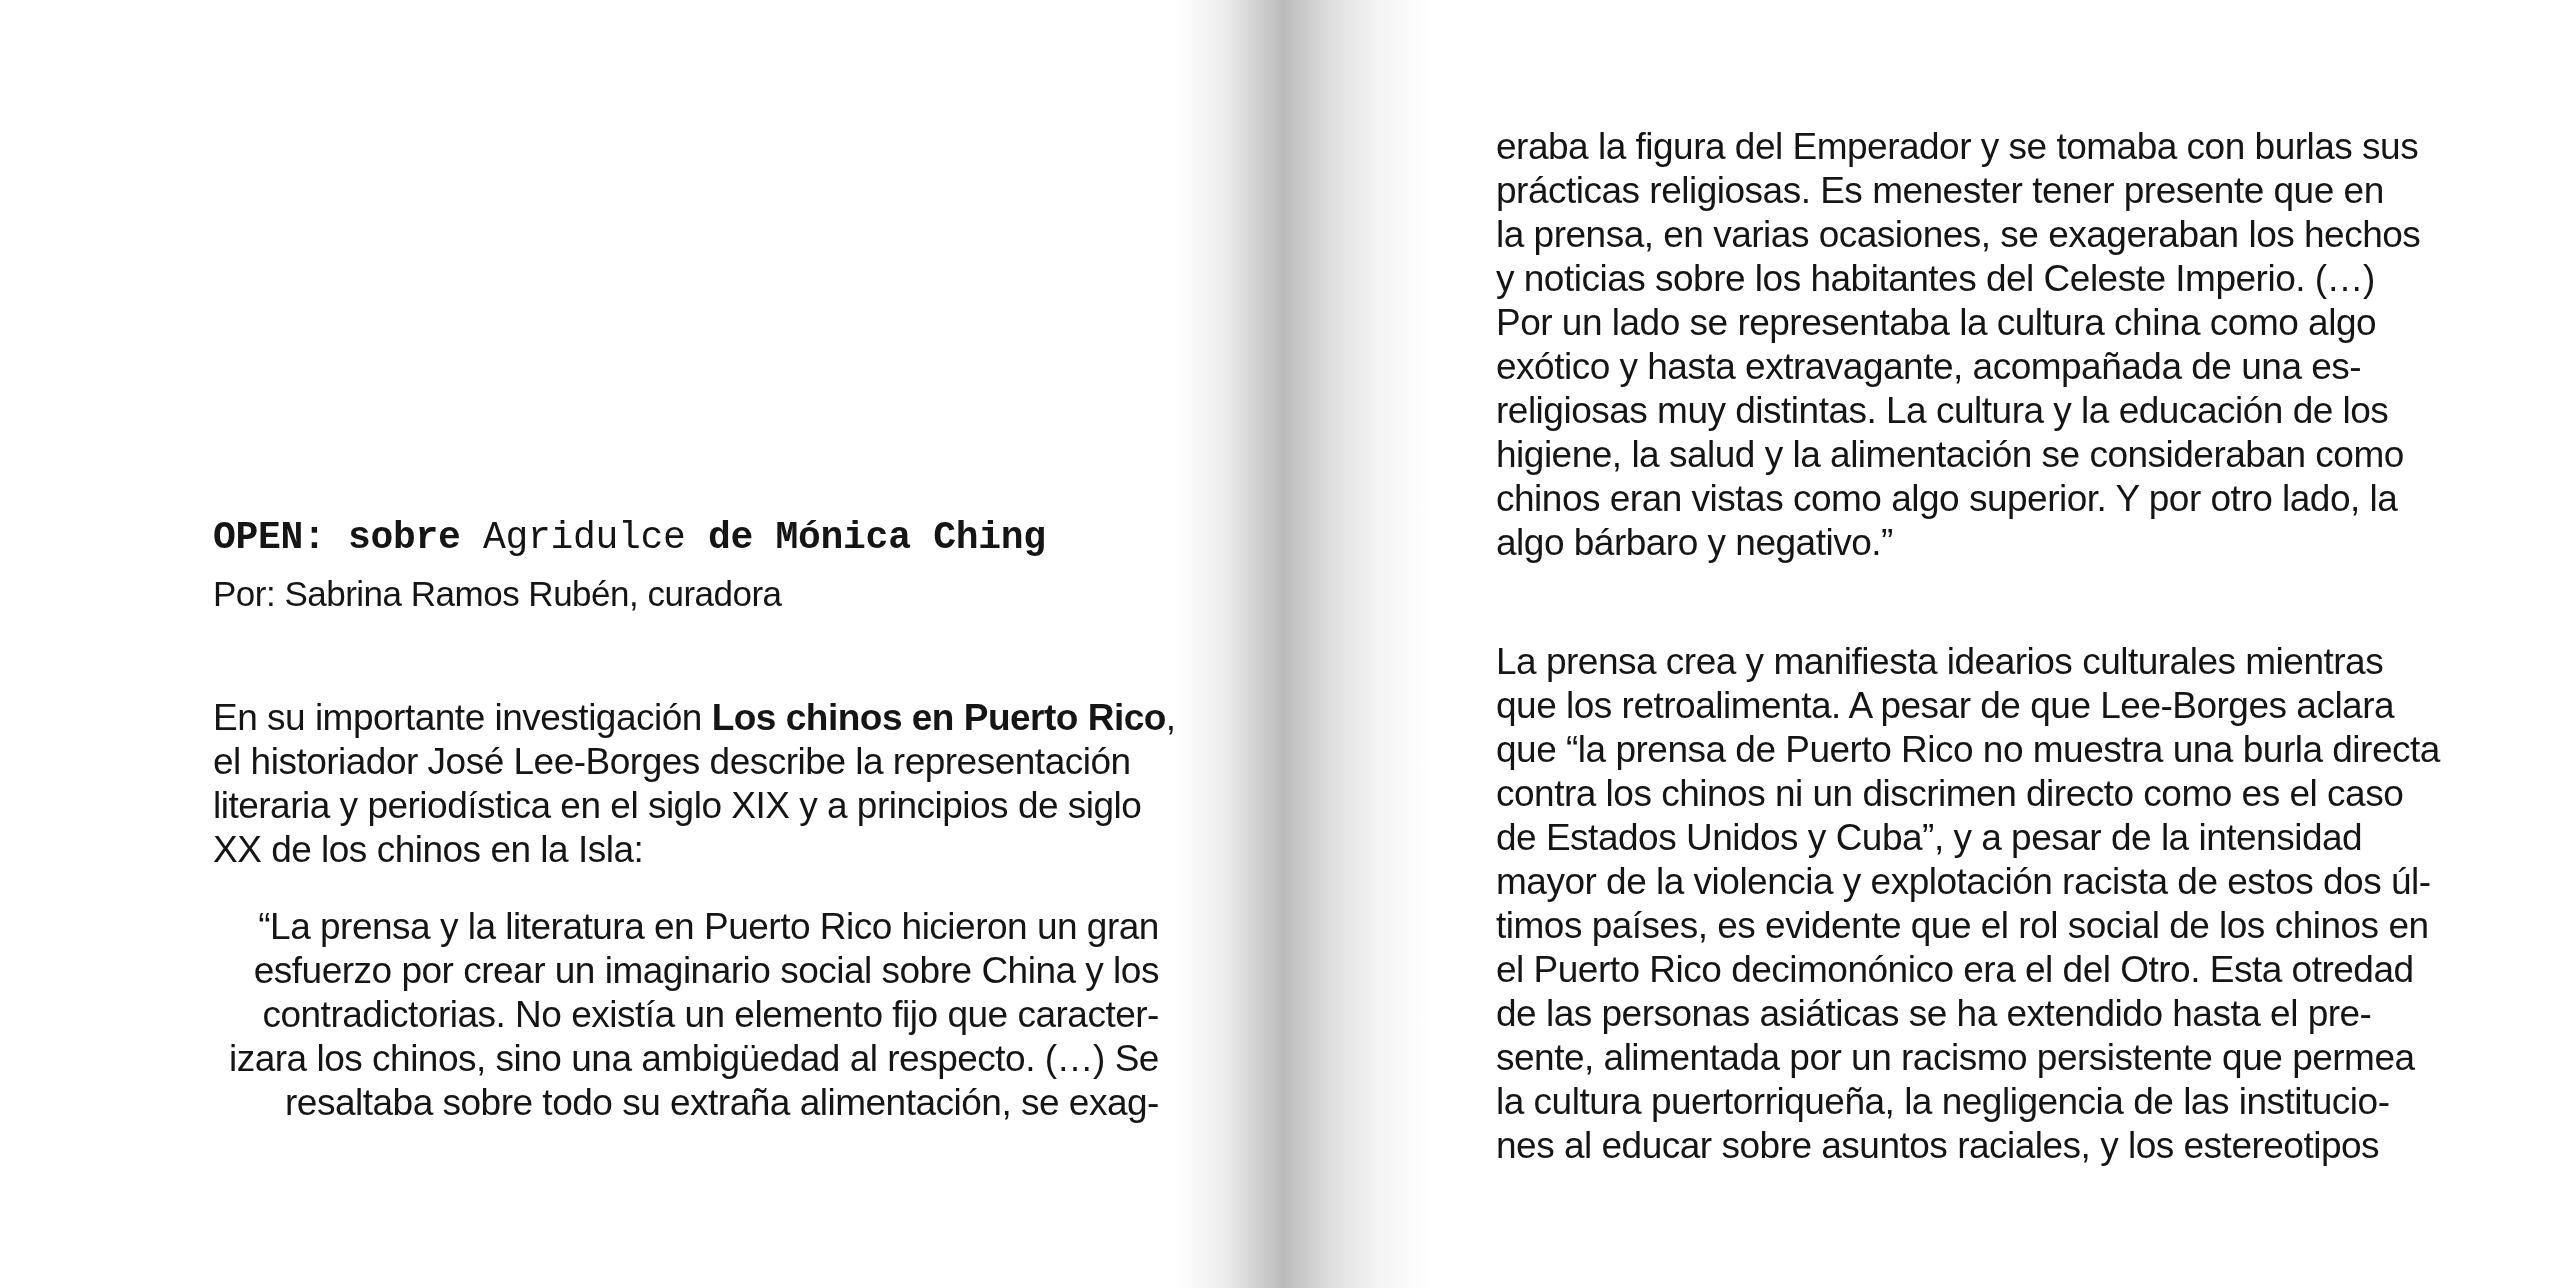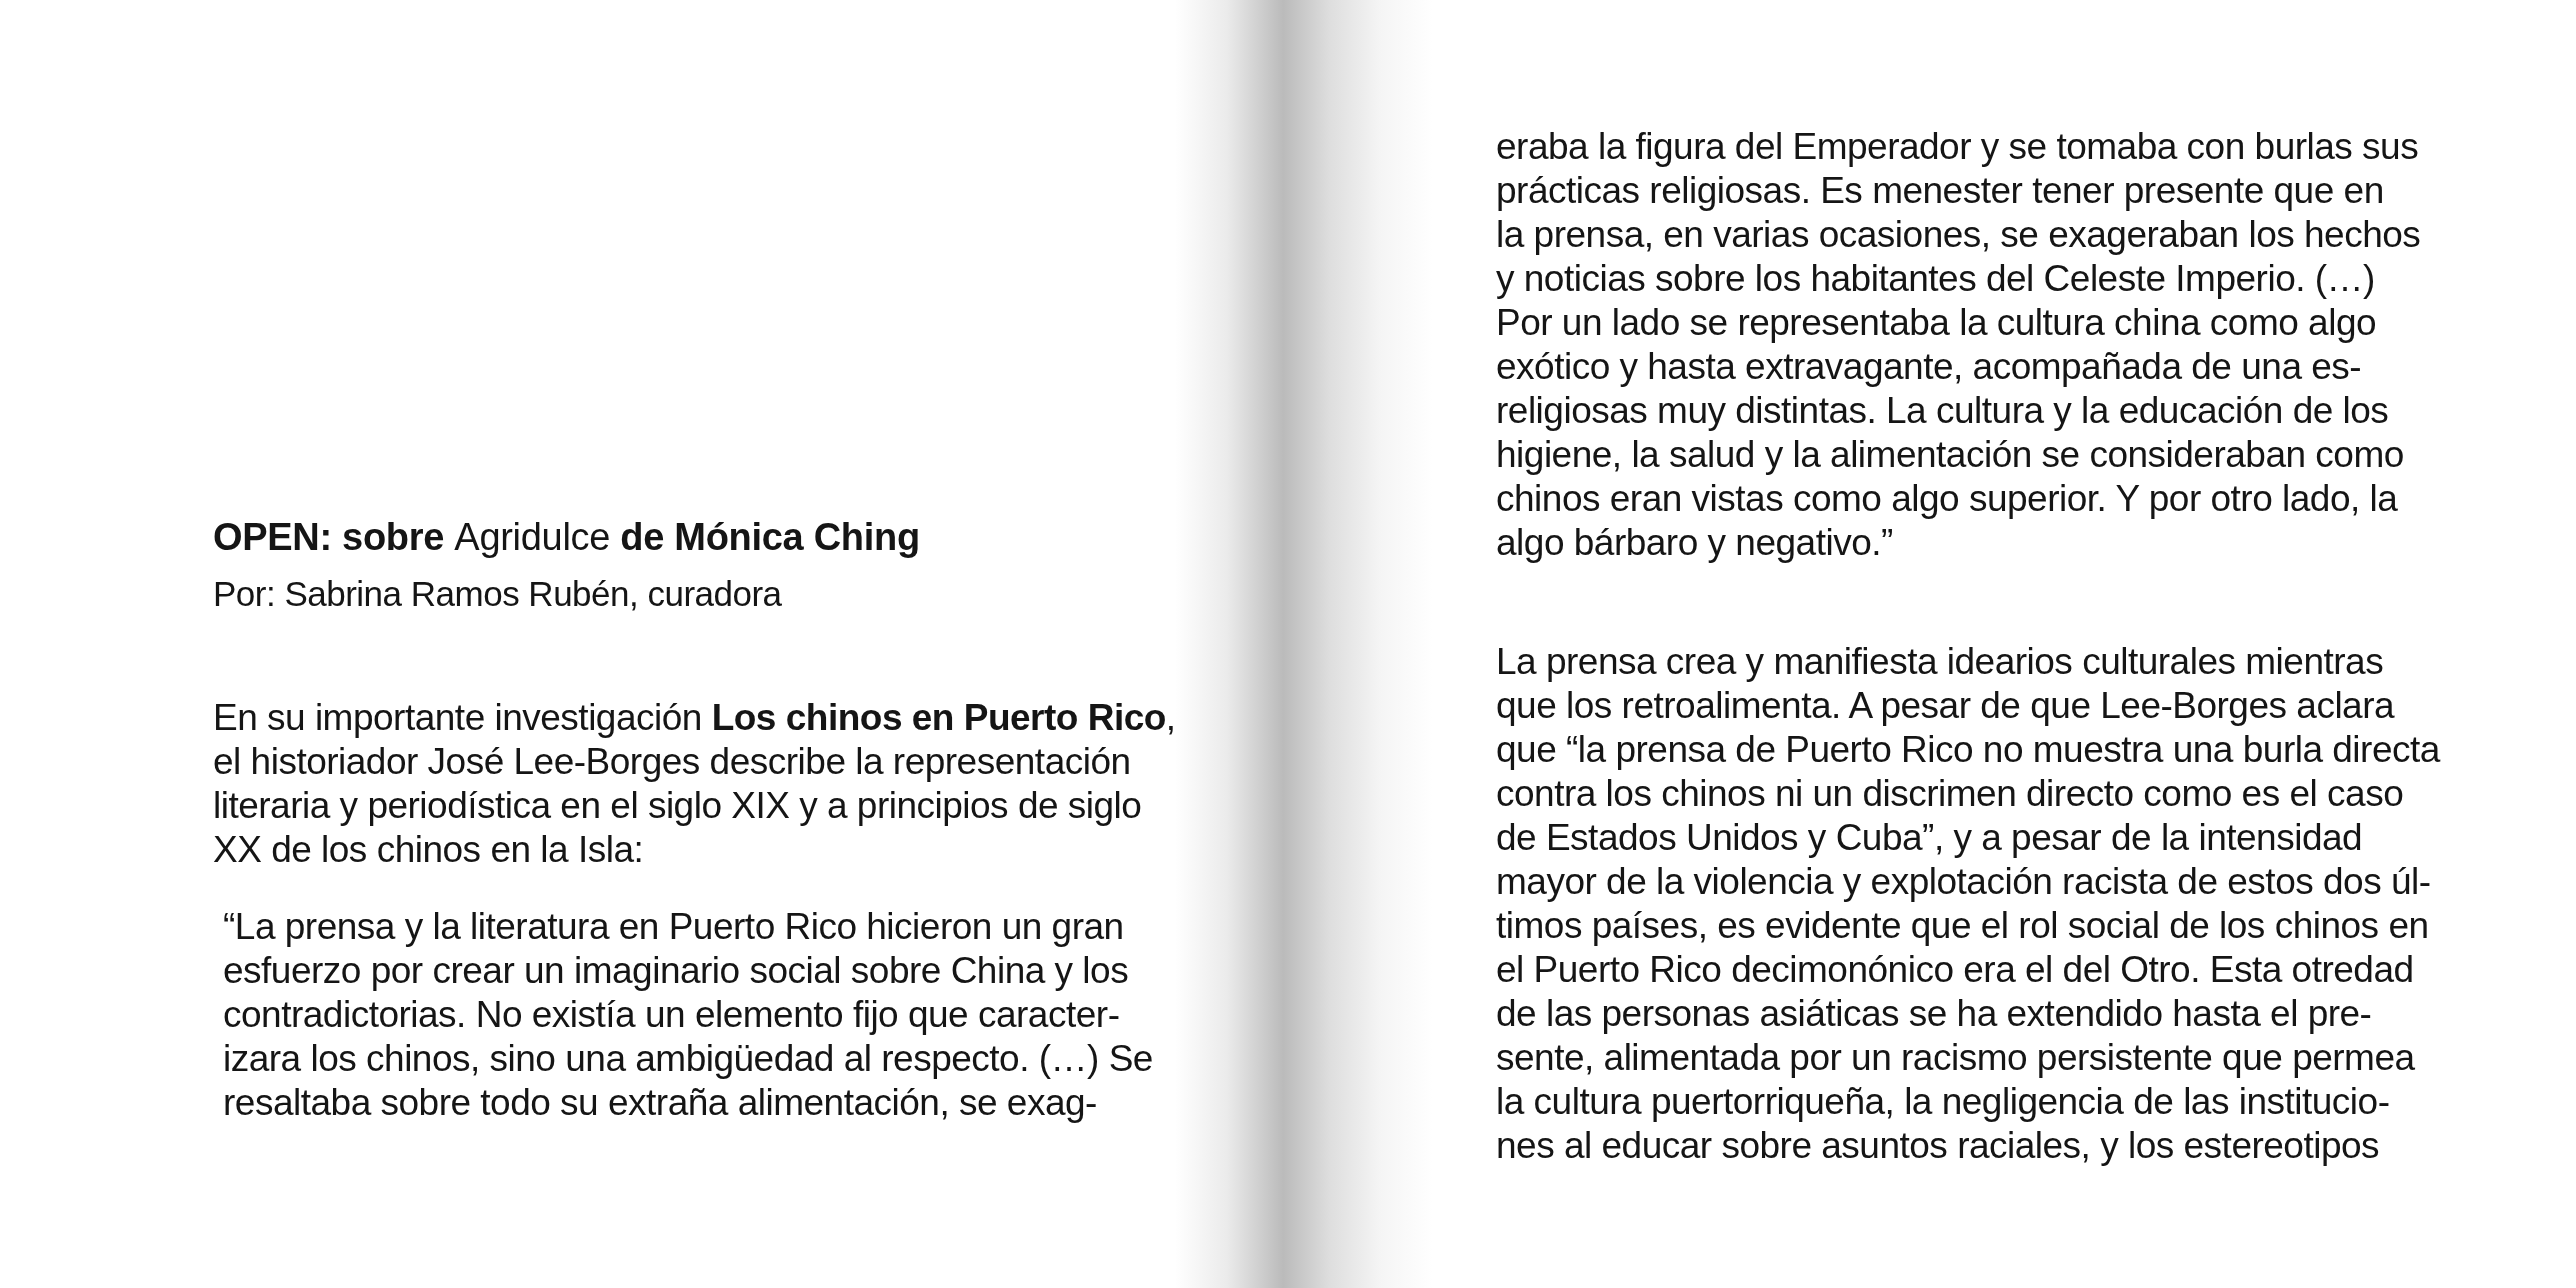--- a/index.html
+++ b/index.html
@@ -18,20 +18,21 @@
     white-space: pre;
     font-size: 37px;
     line-height: 44px;
     letter-spacing: -0.5px;
   }
   .b { font-weight: bold; }
   .title-block .line {
     font-size: 38px;
     line-height: 45px;
     letter-spacing: -0.3px;
+    font-family: Liberation Mono, monospace;
   }
   .byline {
     font-size: 35px;
     line-height: 44px;
     letter-spacing: -0.5px;
     margin-top: 12px;
     white-space: pre;
   }
   .gutter {
     position: absolute;
@@ -62,21 +63,21 @@
       <div class="byline">Por: Sabrina Ramos Rubén, curadora</div>
     </div>
 
     <div class="block" style="left:213px; top:696px;">
         <div class="line"><span>En su importante investigación </span><span class="b">Los chinos en Puerto Rico</span><span>,</span></div>
         <div class="line"><span>el historiador José Lee-Borges describe la representación</span></div>
         <div class="line"><span>literaria y periodística en el siglo XIX y a principios de siglo</span></div>
         <div class="line"><span>XX de los chinos en la Isla:</span></div>
       </div>
 
-    <div class="block" style="left:223px; top:905px;">
+    <div class="block" style="left:229px; top:905px;text-align:right;">
         <div class="line"><span>“La prensa y la literatura en Puerto Rico hicieron un gran</span></div>
         <div class="line"><span>esfuerzo por crear un imaginario social sobre China y los</span></div>
         <div class="line"><span>contradictorias. No existía un elemento fijo que caracter-</span></div>
         <div class="line"><span>izara los chinos, sino una ambigüedad al respecto. (…) Se</span></div>
         <div class="line"><span>resaltaba sobre todo su extraña alimentación, se exag-</span></div>
       </div>
   </div>
 
   <div class="gutter"></div>
 

